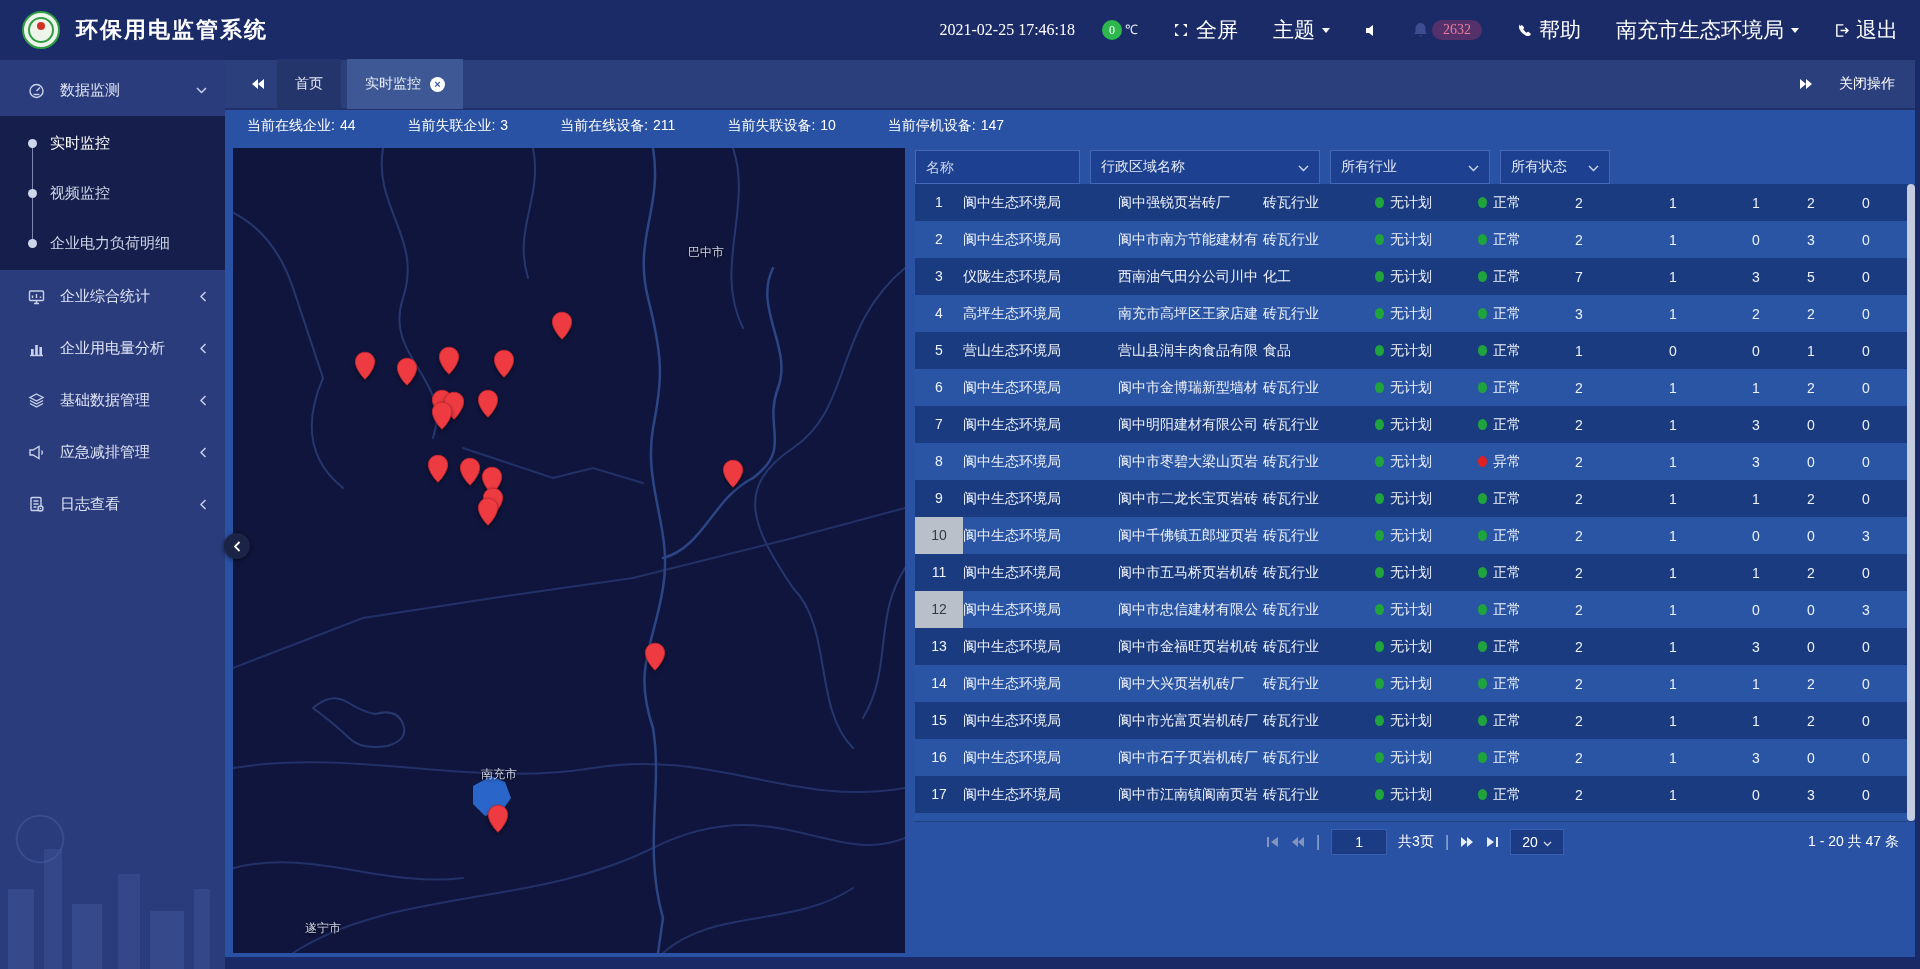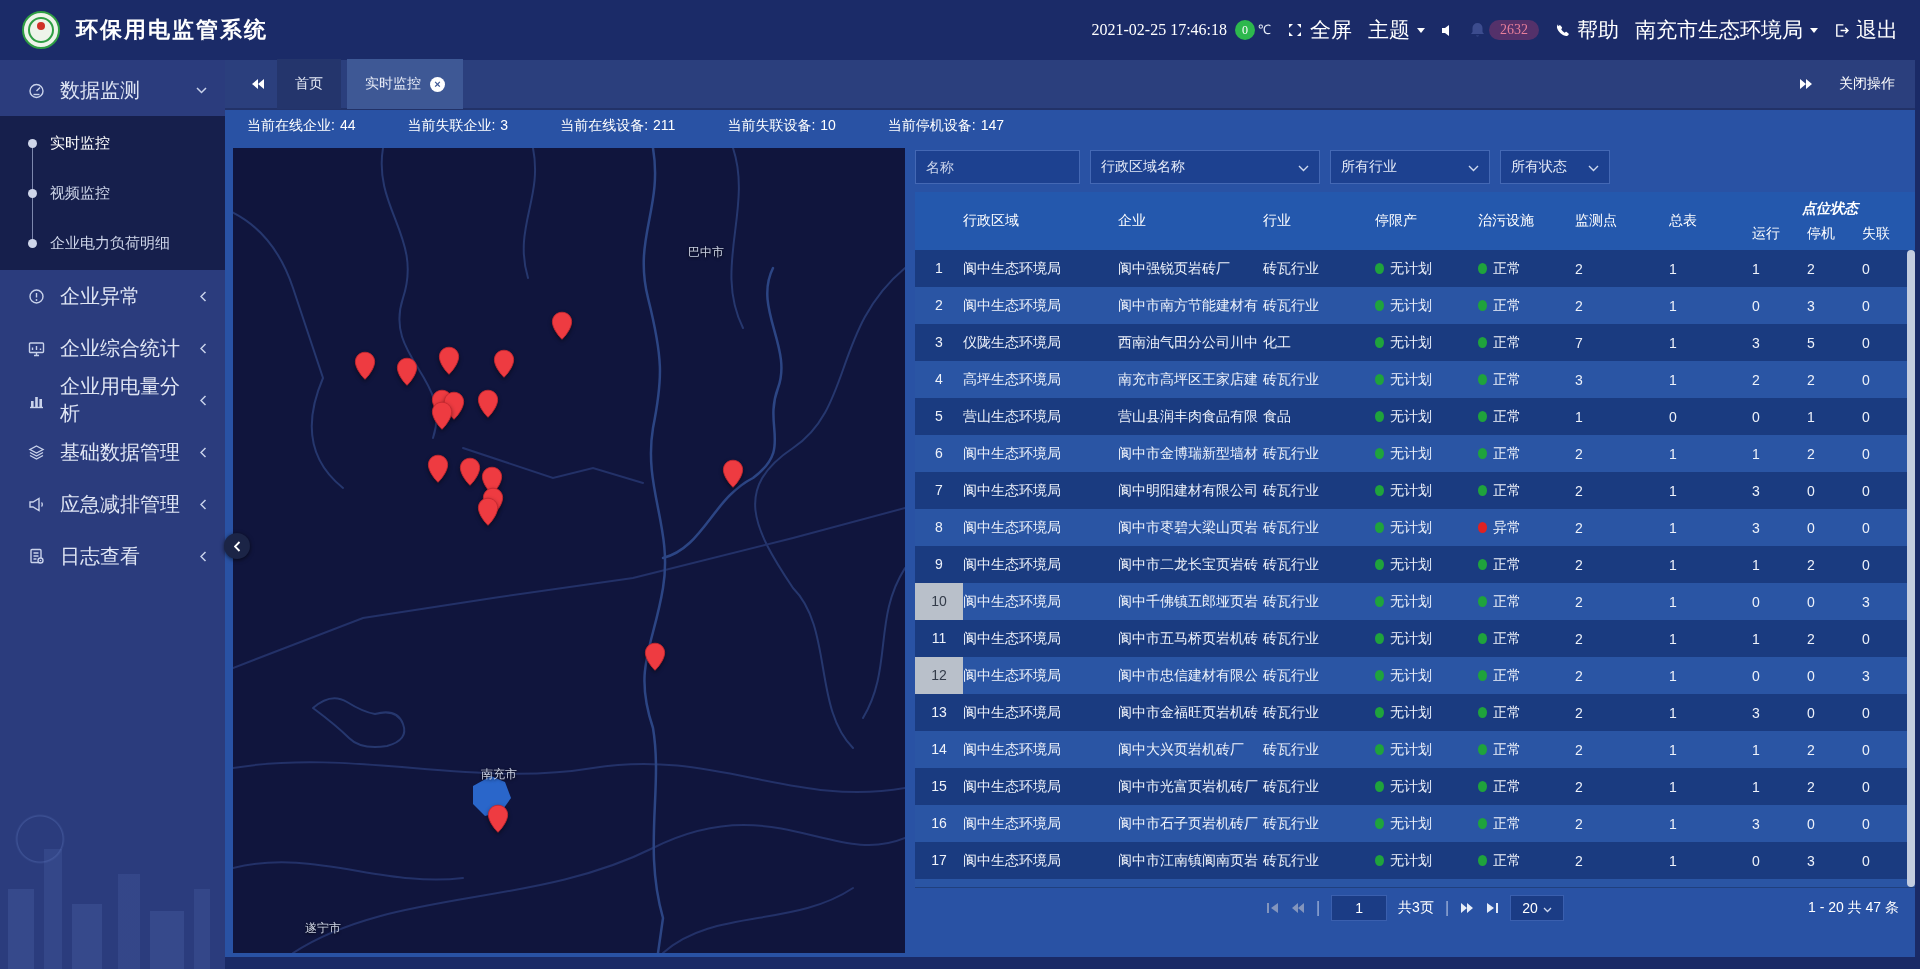--- a/index.html
+++ b/index.html
@@ -4,34 +4,34 @@
 <style>
   *{margin:0;padding:0;box-sizing:border-box;}
   html,body{width:1920px;height:969px;overflow:hidden;}
   body{font-family:"Liberation Sans","DejaVu Sans",sans-serif;background:#1a2a66;color:#fff;}
   
   .topbar{height:60px;background:#1b2b68;display:flex;align-items:center;padding:11px 22px;font-family:Liberation Serif, serif;}
   .logo{width:38px;height:38px;border-radius:50%;background:#eef4ea;border:2px solid #2f9e44;position:relative;flex-shrink:0;}
   .logo::before{content:"";position:absolute;inset:4px;border:2px solid #2f9e44;border-radius:50%;}
   .logo::after{content:"";position:absolute;left:50%;top:9px;width:8px;height:8px;margin-left:-4px;border-radius:50%;background:#d03028;}
   .app-title{font-size:22px;font-weight:bold;margin-left:16px;letter-spacing:2px;}
-  .top-right{margin-left:auto;display:flex;align-items:center;gap:16px;font-size:15px;}
+  .top-right{margin-left:auto;display:flex;align-items:center;gap:35px;font-size:15px;}
   .tbtn{background:none;border:none;color:#fff;font-size:21px;display:flex;align-items:center;gap:7px;cursor:pointer;font-family:inherit;}
   .dt{font-size:16px;}
   .temp-wrap{display:flex;align-items:flex-start;gap:3px;margin-left:-8px;}
   .temp-badge{width:20px;height:20px;border-radius:50%;background:#2db84d;color:#fff;font-size:12px;display:inline-flex;align-items:center;justify-content:center;}
   .temp-unit{font-size:13px;color:#e8edf8;}
   .caret-down{width:0;height:0;border-left:4px solid transparent;border-right:4px solid transparent;border-top:5px solid #fff;display:inline-block;}
   .notif{display:flex;align-items:center;gap:4px;}
   .badge{background:rgba(219,64,112,.30);color:#e87f9b;padding:2px 11px;border-radius:10px;font-size:14px;}
   
   .body-row{display:flex;height:909px;}
   
   .sidebar{width:225px;background:#2b3c7d;flex-shrink:0;position:relative;padding-top:4px;}
-  .menu-item{height:52px;display:flex;align-items:center;padding:0 18px 0 28px;gap:15px;color:#dfe5f4;font-size:20px;cursor:pointer;}
+  .menu-item{height:52px;display:flex;align-items:center;padding:0 18px 0 28px;gap:15px;color:#dfe5f4;font-size:15px;cursor:pointer;}
   .menu-item .chev{margin-left:auto;display:flex;}
   .submenu{background:#161f4c;position:relative;padding:2px 0;}
   .submenu::before{content:"";position:absolute;left:32px;top:28px;bottom:28px;width:1px;background:#7d87ad;}
   .sub-item{height:50px;display:flex;align-items:center;padding-left:50px;color:#cfd6ea;font-size:15px;position:relative;cursor:pointer;}
   .sub-item::before{content:"";position:absolute;left:28px;width:9px;height:9px;border-radius:50%;background:#cfd6ea;}
   .sub-item.active{color:#ffffff;}
   .icon{display:flex;flex-shrink:0;}
   .cityscape{position:absolute;bottom:0;left:0;right:0;height:200px;opacity:.45;pointer-events:none;
     background:
      radial-gradient(circle at 40px 70px, rgba(122,152,225,0) 22px, rgba(122,152,225,.5) 23px, rgba(122,152,225,0) 25px) no-repeat,
@@ -179,35 +179,20 @@
       <div class="sub-item">
           <span>视频监控</span>
         </div>
       <div class="sub-item">
           <span>企业电力负荷明细</span>
         </div>
     </div>
     <div class="menu-item">
       <span class="icon">
           <svg width="17" height="17" viewBox="0 0 17 17" fill="none" stroke="#c9d2ea" stroke-width="1.4">
-            <circle cx="8.5" cy="8.5" r="6.5"></circle>
-            <path d="M8.5 5v4.5"></path>
-            <circle cx="8.5" cy="12" r="0.9" fill="#c9d2ea" stroke="none"></circle>
-          </svg>
-        </span>
-      <span>企业异常</span>
-      <span class="chev">
-          <svg width="7" height="11" viewBox="0 0 7 11" fill="none" stroke="#c9d2ea" stroke-width="1.5">
-            <polyline points="5.5,1 1,5.5 5.5,10"></polyline>
-          </svg>
-        </span>
-    </div>
-    <div class="menu-item">
-      <span class="icon">
-          <svg width="17" height="17" viewBox="0 0 17 17" fill="none" stroke="#c9d2ea" stroke-width="1.4">
             <rect x="1.5" y="3" width="14" height="9.5" rx="1"></rect>
             <path d="M6 15.5h5M8.5 12.5v3"></path>
             <path d="M4.5 10V7.5M8.5 10V6M12.5 10V8.5"></path>
           </svg>
         </span>
       <span>企业综合统计</span>
       <span class="chev">
           <svg width="7" height="11" viewBox="0 0 7 11" fill="none" stroke="#c9d2ea" stroke-width="1.5">
             <polyline points="5.5,1 1,5.5 5.5,10"></polyline>
           </svg>
@@ -421,34 +406,20 @@
                 </svg></span>
           </div>
           <div class="select sel-status">
             <span>所有状态</span>
             <span><svg width="11" height="7" viewBox="0 0 11 7" fill="none" stroke="#cfd9ee" stroke-width="1.4">
                   <polyline points="1,1 5.5,5.5 10,1"></polyline>
                 </svg></span>
           </div>
         </div>
 
-        <div class="t-head tgrid">
-          <span class="th c1"></span>
-          <span class="th c2">行政区域</span>
-          <span class="th c3">企业</span>
-          <span class="th c4">行业</span>
-          <span class="th c5">停限产</span>
-          <span class="th c6">治污设施</span>
-          <span class="th c7">监测点</span>
-          <span class="th c8">总表</span>
-          <span class="th group">点位状态</span>
-          <span class="th sub1">运行</span>
-          <span class="th sub2">停机</span>
-          <span class="th sub3">失联</span>
-        </div>
 
         <div class="t-body">
 
           <span class="scroll-thumb"></span>
         <div class="t-row tgrid">
               <span class="td num">1</span>
               <span class="td">阆中生态环境局</span>
               <span class="td">阆中强锐页岩砖厂</span>
               <span class="td">砖瓦行业</span>
               <span class="td"><i class="dot" style="background: rgb(31, 163, 60);"></i><span>无计划</span></span>

